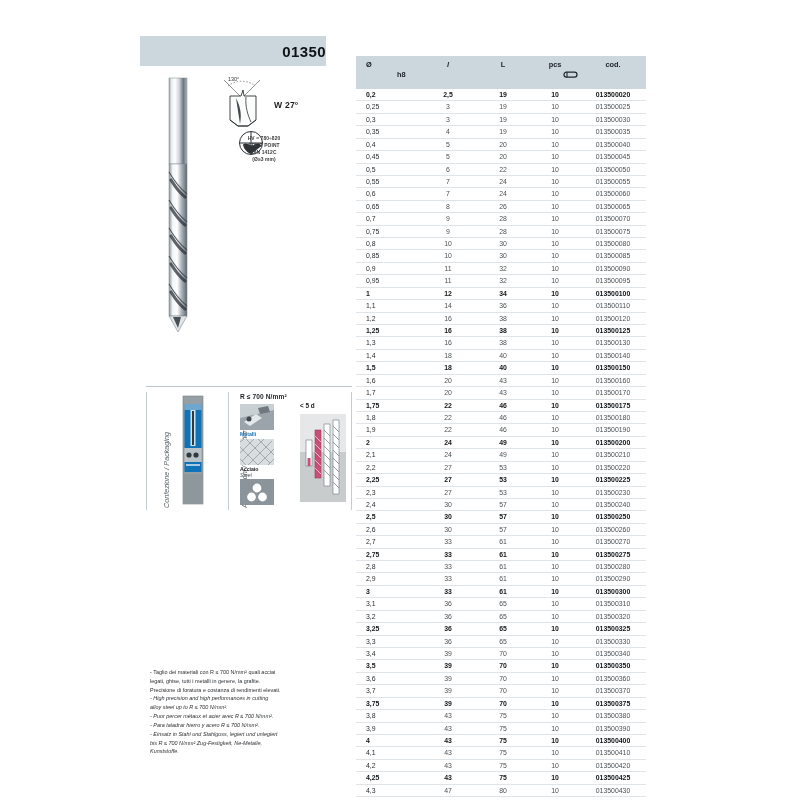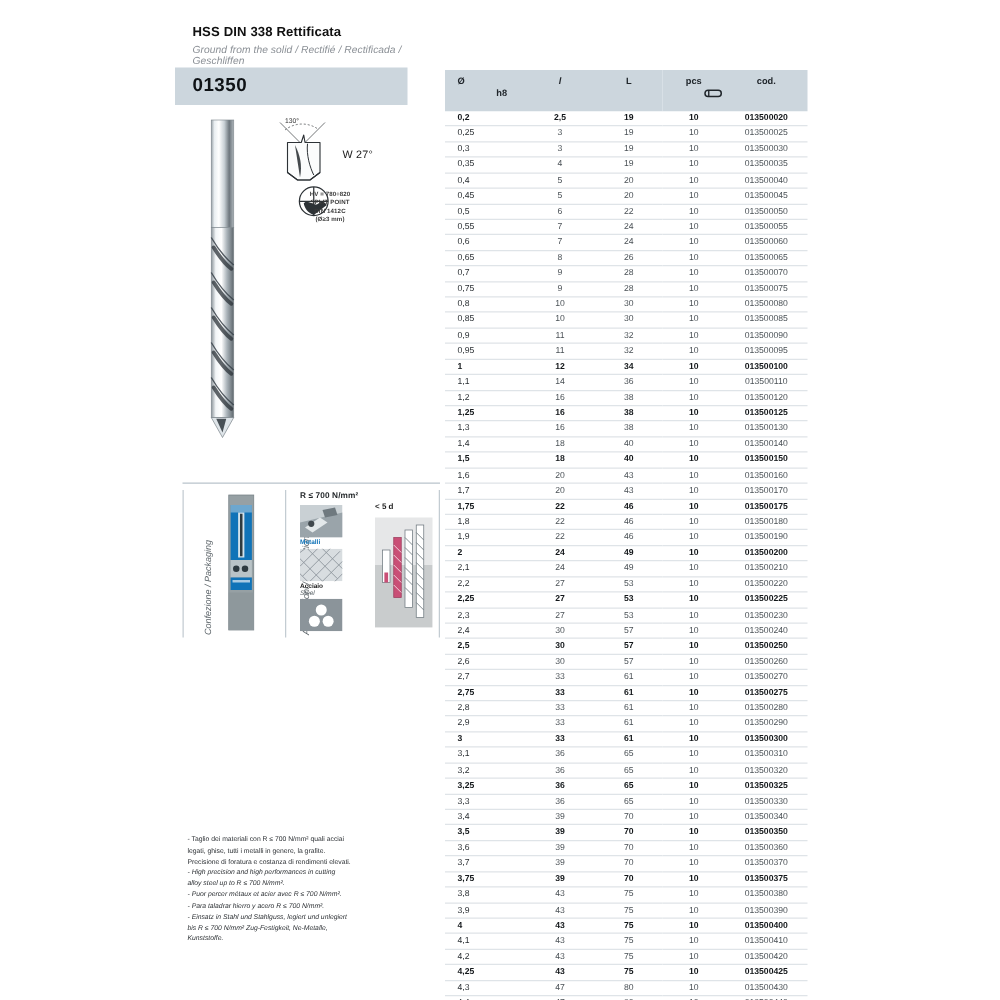--- a/index.html
+++ b/index.html
@@ -13,31 +13,31 @@
   #page { position: relative; width: 800px; height: 800px; }
 
   
   #left-col { position: absolute; left: 140px; top: 20px; width: 212px; height: 760px; }
 
   .title-block { padding-left: 14px; }
   .title-main { font-size: 10.5px; font-weight: bold; letter-spacing: .1px; color: #111; }
   .title-sub  { font-size: 8.2px; font-style: italic; color: #8b9096; margin-top: 2.5px; letter-spacing: .05px; }
 
   .code-band {
-    margin-top: 1px; width: 186px; height: 30px;
-    background: #ccd6dd; display: flex; align-items: center;
+    margin-top: 16px; width: 186px; height: 30px;
+    background: #ccd6dd; display: flex; align-items: center; justify-content: flex-end;
   }
   .code-band .code-text { font-size: 15px; font-weight: bold; padding-left: 14px; letter-spacing: .4px; color: #0f1316; }
 
   
   .drill-zone { position: relative; margin-top: 10px; height: 270px; }
   .drill-svg { position: absolute; left: 14px; top: 0; }
 
   .geom-svg { position: absolute; left: 78px; top: 0; }
-  .w27 { position: absolute; left: 134px; top: 24px; font-size: 8.6px; font-weight: normal; letter-spacing: .2px; }
+  .w27 { position: absolute; left: 134px; top: 24px; font-size: 8.6px; font-weight: bold; letter-spacing: .2px; }
   .angle-lbl { position: absolute; left: 88px; top: 0px; font-size: 5.4px; color: #333; }
 
   .spec-lines { position: absolute; left: 70px; top: 60px; width: 108px; text-align: center;
                 font-size: 4.9px; line-height: 1.42; color: #3a3a3a; font-weight: bold; letter-spacing: .1px; }
 
   
   .panels { position: absolute; left: 0px; top: 366px; width: 212px; height: 130px; }
   .panels-topline { position: absolute; left: 6px; top: 0; width: 206px; height: 1px; background: #b9c4cc; }
   .vdiv { position: absolute; top: 6px; width: 1px; height: 118px; background: #c3ccd2; }
 
@@ -78,24 +78,20 @@
   col.w0 { width: 64px; } col.w1 { width: 56px; } col.w2 { width: 54px; }
   col.w3 { width: 50px; } col.w4 { width: 66px; }
 </style>
 </head>
 <body>
 
 <div id="page">
 
   <div id="left-col">
 
-    <div class="title-block">
-      <div class="title-main">HSS DIN 338 Rettificata</div>
-      <div class="title-sub">Ground from the solid / Rectifié / Rectificada / Geschliffen</div>
-    </div>
 
     <div class="code-band">
       <span class="code-text">01350</span>
     </div>
 
     <div class="drill-zone">
 
       <svg class="drill-svg" width="56" height="262" viewBox="0 0 56 262">
         <defs>
           <linearGradient id="shank" x1="0" y1="0" x2="1" y2="0">

